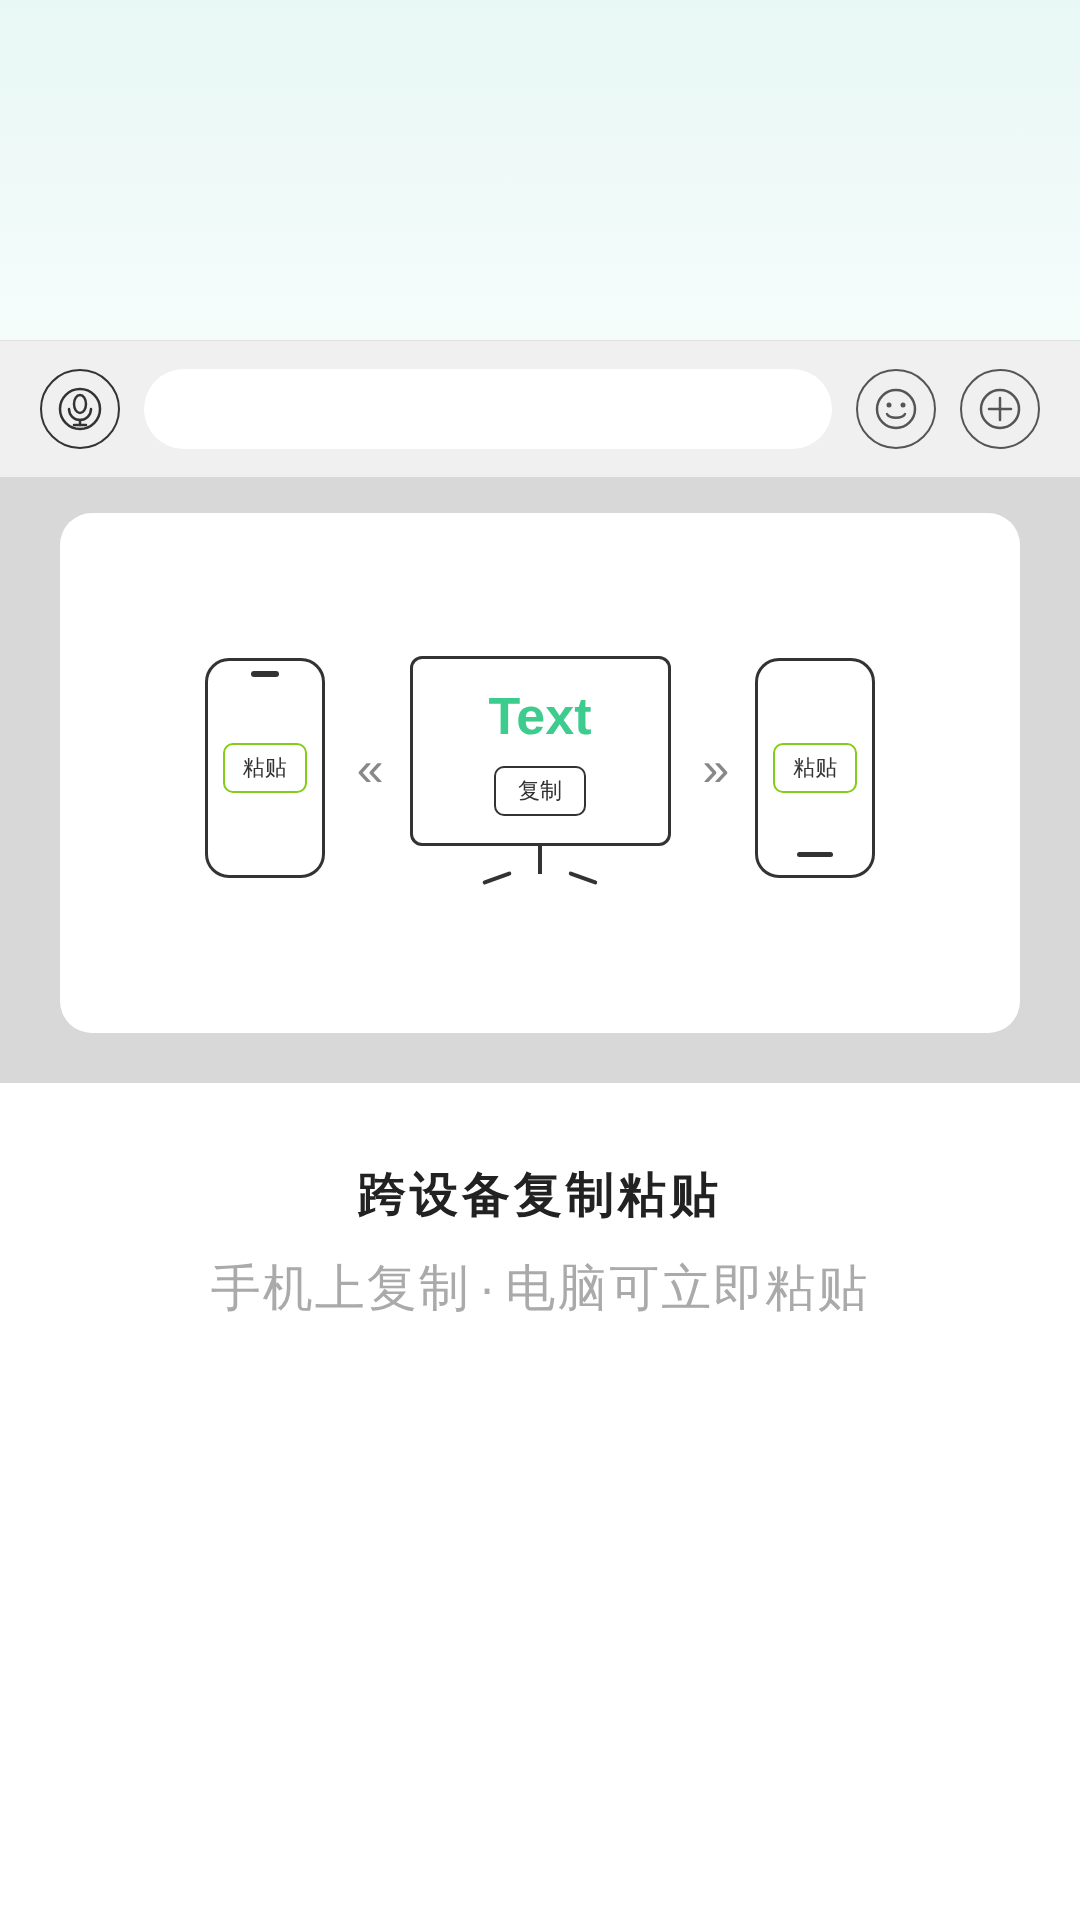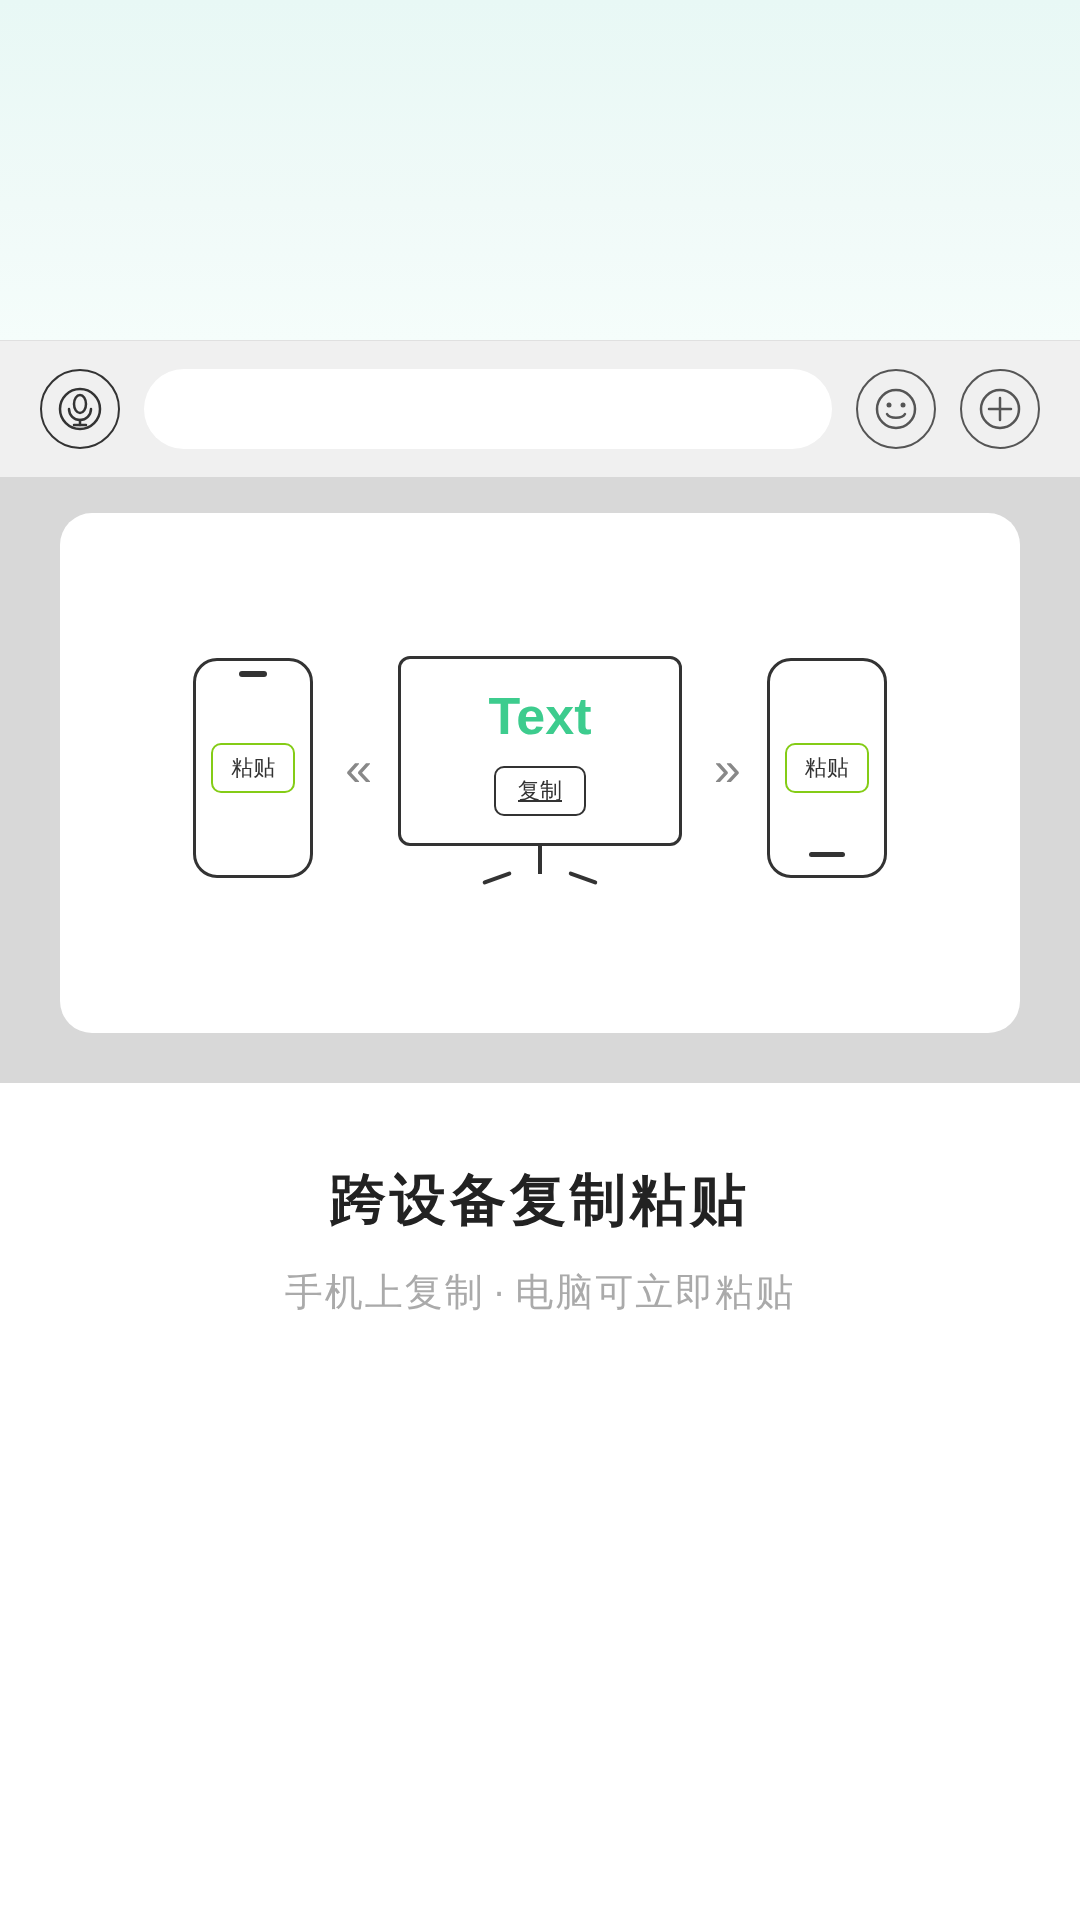--- a/index.html
+++ b/index.html
@@ -203,21 +203,21 @@
       font-weight: 300;
     }
 
     .monitor-device {
       display: flex;
       flex-direction: column;
       align-items: center;
     }
 
     .monitor-screen {
-      width: 284px;
+      width: 261px;
       height: 190px;
       border: 3px solid #333;
       border-radius: 12px;
       display: flex;
       flex-direction: column;
       align-items: center;
       justify-content: center;
       gap: 20px;
       background: #fff;
     }
@@ -229,21 +229,20 @@
     }
 
     .copy-btn {
       border: 2px solid #333;
       border-radius: 10px;
       padding: 8px 22px;
       font-size: 22px;
       color: #333;
       background: transparent;
       cursor: pointer;
-      text-decoration: underline;
     }
 
     .monitor-stand {
       display: flex;
       flex-direction: column;
       align-items: center;
     }
 
     .monitor-neck {
       width: 4px;
@@ -281,29 +280,29 @@
       width: 100%;
       padding: 80px 40px 100px;
       display: flex;
       flex-direction: column;
       align-items: center;
       gap: 28px;
       background: #ffffff;
     }
 
     .main-title {
-      font-size: 56px;
+      font-size: 48px;
       font-weight: 700;
       color: #222222;
       text-align: center;
       letter-spacing: 4px;
     }
 
     .sub-title {
-      font-size: 38px;
+      font-size: 50px;
       color: #aaaaaa;
       text-align: center;
       letter-spacing: 2px;
     }
 
     .dot {
       color: #aaaaaa;
       margin: 0 8px;
     }
   </style>

